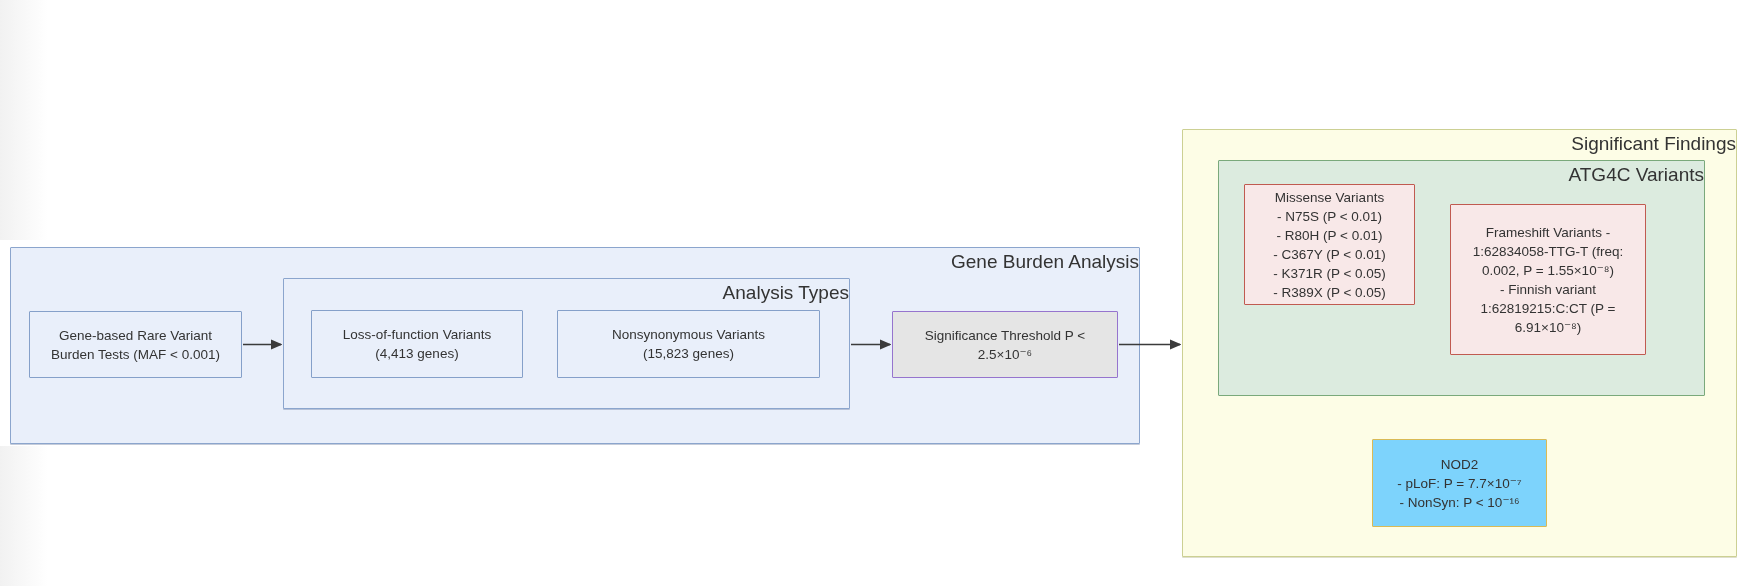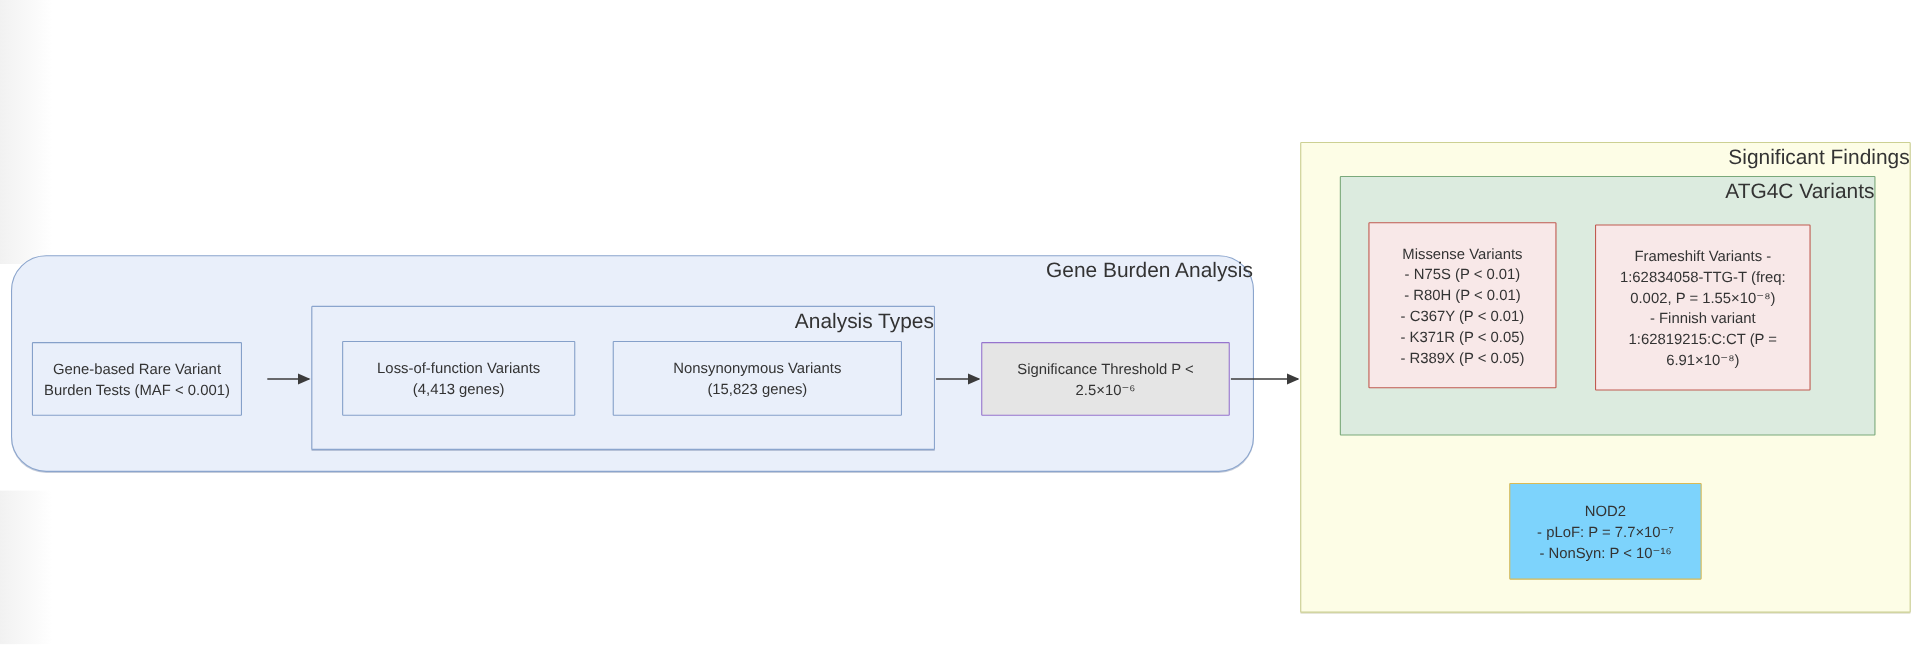--- a/index.html
+++ b/index.html
@@ -81,29 +81,29 @@
   .node-pink {
     background: #f8e8e8;
     border: 1.3px solid #c05a50;
   }
   .node-gold {
     background: #7dd3fc;
     border: 1.3px solid #d9ba55;
   }
 
   
-  #sg-gene-burden      { left: 10px;   top: 232px; width: 1130px; height: 197px; border-radius: 32px; }
-  #node-burden-tests   { left: 29px;   top: 311px; width: 191px;  height: 67px;  }
+  #sg-gene-burden      { left: 10px;   top: 247px; width: 1130px; height: 197px; }
+  #node-burden-tests   { left: 29px;   top: 311px; width: 213px;  height: 67px;  }
   #sg-analysis-types   { left: 283px;  top: 278px; width: 567px;  height: 131px; }
   #node-lof            { left: 311px;  top: 310px; width: 212px;  height: 68px;  }
   #node-nonsyn         { left: 557px;  top: 310px; width: 263px;  height: 68px;  }
   #node-threshold      { left: 892px;  top: 311px; width: 226px;  height: 67px;  }
   #sg-significant      { left: 1182px; top: 129px; width: 555px;  height: 428px; }
   #sg-atg4c            { left: 1218px; top: 160px; width: 487px;  height: 236px; }
-  #node-missense       { left: 1244px; top: 202px; width: 171px;  height: 151px; }
+  #node-missense       { left: 1244px; top: 184px; width: 171px;  height: 121px; }
   #node-frameshift     { left: 1450px; top: 204px; width: 196px;  height: 151px; }
   #node-nod2           { left: 1372px; top: 439px; width: 175px;  height: 88px;  }
 
   .arrow-layer {
     position: absolute;
     left: 0; top: 0;
     width: 1752px;
     height: 586px;
     pointer-events: none;
   }

